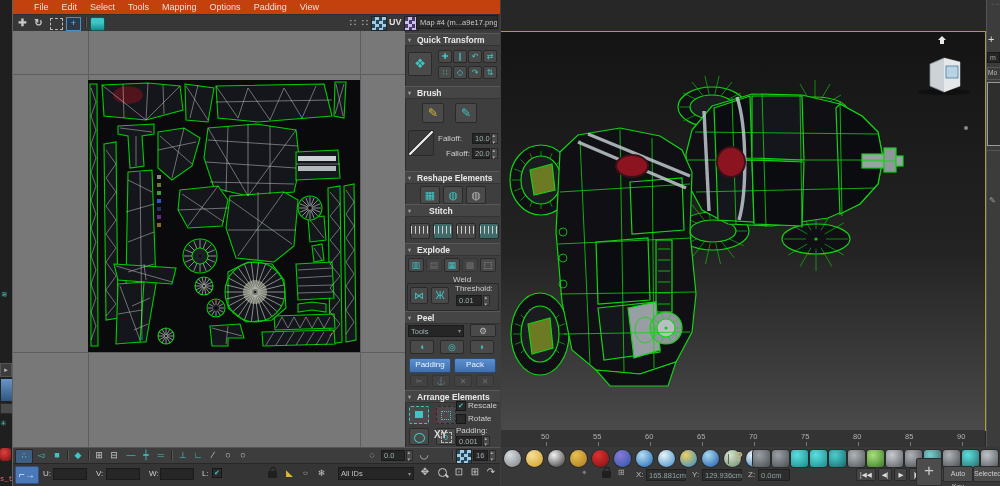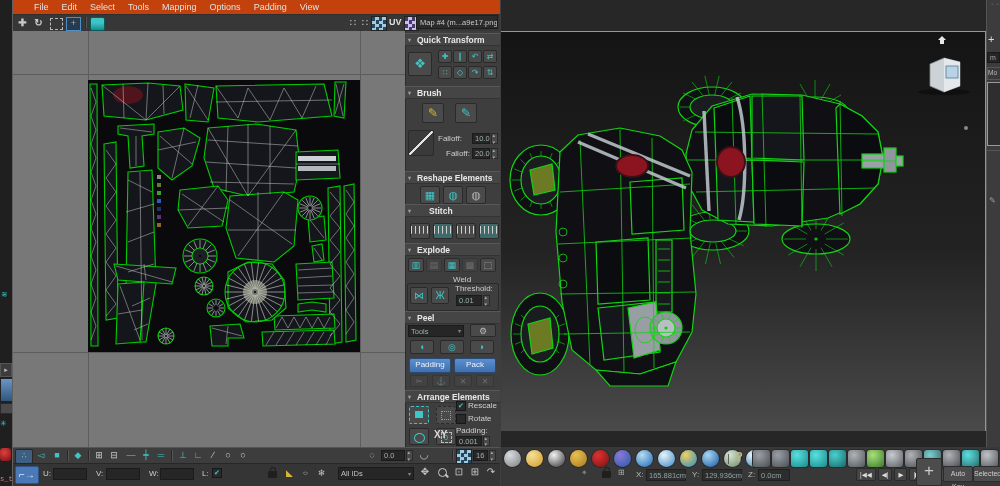--- a/index.html
+++ b/index.html
@@ -264,20 +264,40 @@
 
   <div class="abs cmdpanel"></div>
   <div class="abs" style="left:988px;top:33px;width:12px;height:12px;color:#ddd;font-size:11px;">+</div>
   <div class="abs" style="left:987px;top:52px;width:13px;height:11px;background:#252525;border:1px solid #1a1a1a;color:#aaa;font-size:7px;line-height:10px;padding-left:2px;box-sizing:border-box;overflow:hidden;">m</div>
   <div class="abs" style="left:987px;top:67px;width:13px;height:11px;background:#3a3a3a;border:1px solid #555;color:#bbb;font-size:6.5px;line-height:10px;overflow:hidden;">Mo</div>
   <div class="abs" style="left:987px;top:82px;width:13px;height:62px;background:#2e2e2e;border:1px solid #9a9a9a;"></div>
   <div class="abs" style="left:987px;top:150px;width:13px;height:1px;background:#555;"></div>
   <div class="abs" style="left:989px;top:196px;width:9px;height:9px;color:#999;font-size:8px;">✎</div>
   <div class="abs" style="left:990px;top:2px;width:10px;height:8px;color:#666;font-size:6px;">⌃⌃</div>
 
+  <div class="abs ruler">
+      <span class="tick" style="left: 41px;">50</span>
+      <i class="tickmark" style="left: 46px;"></i>
+      <span class="tick" style="left: 93px;">55</span>
+      <i class="tickmark" style="left: 98px;"></i>
+      <span class="tick" style="left: 145px;">60</span>
+      <i class="tickmark" style="left: 150px;"></i>
+      <span class="tick" style="left: 197px;">65</span>
+      <i class="tickmark" style="left: 202px;"></i>
+      <span class="tick" style="left: 249px;">70</span>
+      <i class="tickmark" style="left: 254px;"></i>
+      <span class="tick" style="left: 301px;">75</span>
+      <i class="tickmark" style="left: 306px;"></i>
+      <span class="tick" style="left: 353px;">80</span>
+      <i class="tickmark" style="left: 358px;"></i>
+      <span class="tick" style="left: 405px;">85</span>
+      <i class="tickmark" style="left: 410px;"></i>
+      <span class="tick" style="left: 457px;">90</span>
+      <i class="tickmark" style="left: 462px;"></i>
+    </div>
 
   <div class="abs statusarea"></div>
   <div class="abs strip" style="left:504px;top:450px;">
       <div class="sicon" style="background: radial-gradient(circle at 35% 30%, rgb(216, 220, 222), rgb(122, 126, 130));"></div>
       <div class="sicon" style="background: radial-gradient(circle at 35% 30%, rgb(244, 224, 154), rgb(212, 154, 32));"></div>
       <div class="sicon" style="background: radial-gradient(circle at 35% 30%, rgb(242, 242, 242), rgb(46, 46, 46));"></div>
       <div class="sicon" style="background: radial-gradient(circle at 35% 30%, rgb(232, 192, 80), rgb(168, 120, 32));"></div>
       <div class="sicon" style="background: radial-gradient(circle at 35% 30%, rgb(224, 48, 48), rgb(122, 18, 18));"></div>
       <div class="sicon" style="background: radial-gradient(circle at 35% 30%, rgb(138, 120, 216), rgb(40, 88, 168));"></div>
       <div class="sicon" style="background: radial-gradient(circle at 35% 30%, rgb(184, 220, 240), rgb(24, 104, 184));"></div>

